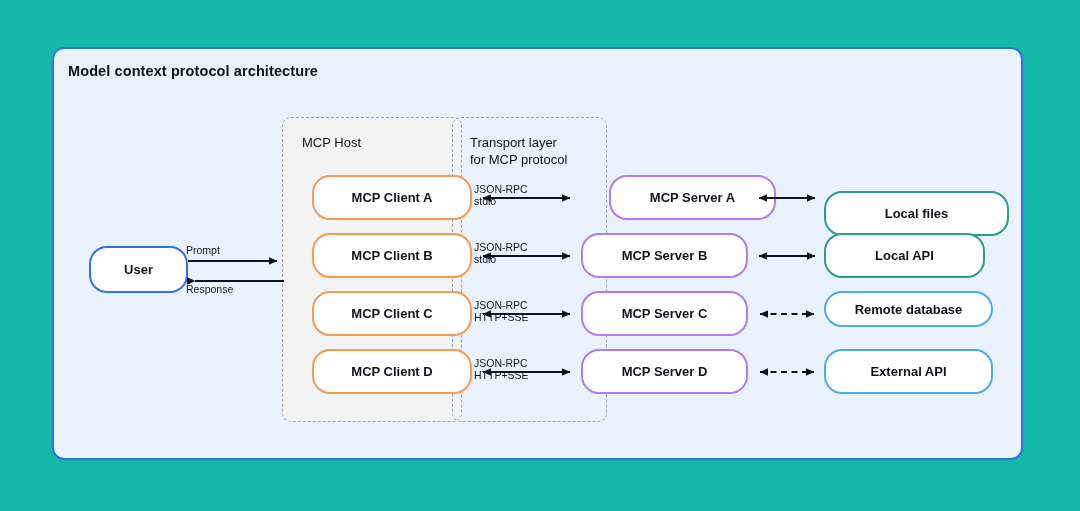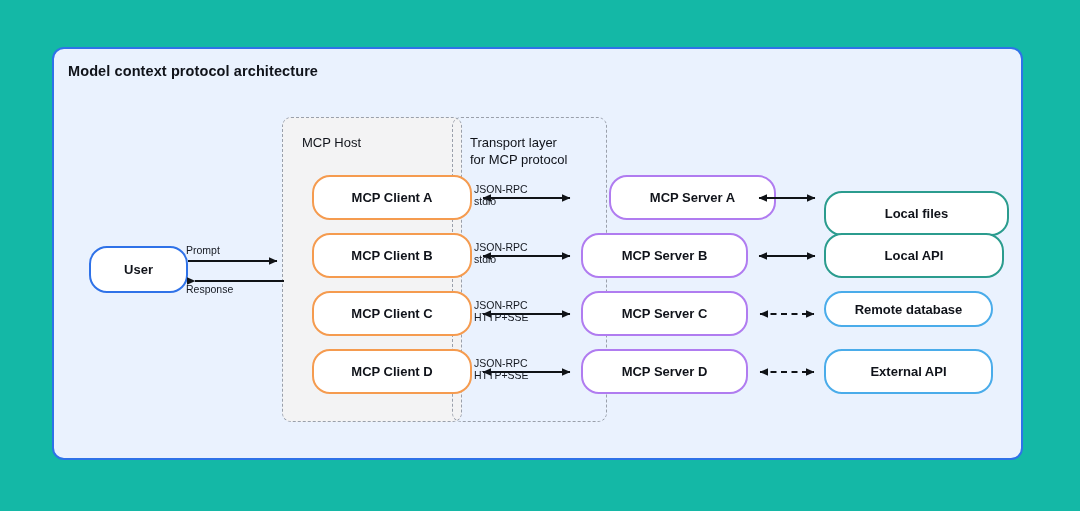--- a/index.html
+++ b/index.html
@@ -151,21 +151,21 @@
   <div class="node client" style="left:312px; top:233px; width:160px; height:45px;">MCP Client B</div>
   <svg class="connector" style="left:474px; top:246px;" width="105" height="20" viewBox="0 0 105 20">
     <line x1="9" y1="10" x2="96" y2="10" stroke="#101317" stroke-width="1.8" marker-start="url(#ah-l)" marker-end="url(#ah-r)"></line>
   </svg>
   <div class="conn-label" style="left:474px; top:241px; width:105px;">JSON-RPC
 stdio</div>
   <div class="node server" style="left:581px; top:233px; width:167px; height:45px;">MCP Server B</div>
   <svg class="connector" style="left:750px; top:246px;" width="74" height="20" viewBox="0 0 74 20">
     <line x1="9" y1="10" x2="65" y2="10" stroke="#101317" stroke-width="1.8" marker-start="url(#ah-l)" marker-end="url(#ah-r)"></line>
   </svg>
-  <div class="node teal" style="left:824px; top:233px; width:180px; height:45px;">Local API</div>
+  <div class="node teal" style="left:824px; top:233px; width:161px; height:45px;">Local API</div>
 
   <div class="node client" style="left:312px; top:291px; width:160px; height:45px;">MCP Client C</div>
   <svg class="connector" style="left:474px; top:304px;" width="105" height="20" viewBox="0 0 105 20">
     <line x1="9" y1="10" x2="96" y2="10" stroke="#101317" stroke-width="1.8" marker-start="url(#ah-l)" marker-end="url(#ah-r)"></line>
   </svg>
   <div class="conn-label" style="left:474px; top:299px; width:105px;">JSON-RPC
 HTTP+SSE</div>
   <div class="node server" style="left:581px; top:291px; width:167px; height:45px;">MCP Server C</div>
   <svg class="connector" style="left:750px; top:304px;" width="74" height="20" viewBox="0 0 74 20">
     <line x1="10" y1="10" x2="64" y2="10" stroke="#101317" stroke-width="1.8" stroke-dasharray="6 4.5" marker-start="url(#ah-l)" marker-end="url(#ah-r)"></line>

